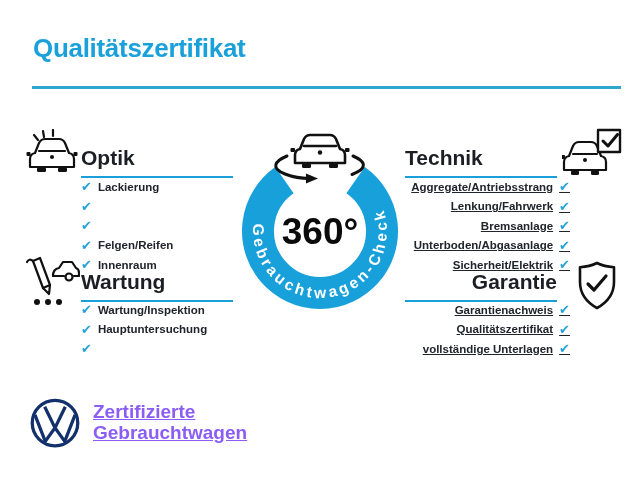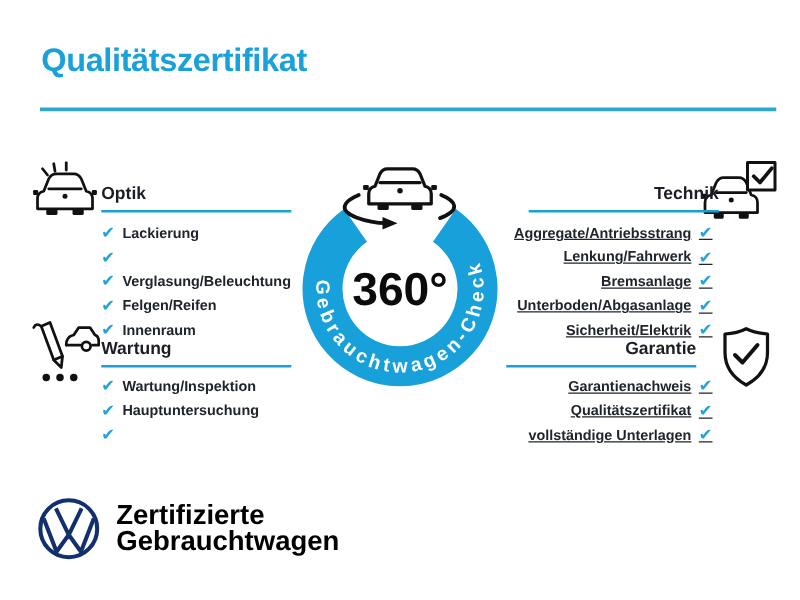--- a/index.html
+++ b/index.html
@@ -9,25 +9,25 @@
   }
   .page-title{
     position:absolute;left:33px;top:33px;margin:0;
     font-size:26px;font-weight:bold;color:#1ba1da;letter-spacing:-0.3px;
   }
   .top-rule{
     position:absolute;left:32px;top:86px;width:589px;height:3px;background:#2ea6cd;
   }
   .badge{position:absolute;left:235px;top:116px;width:170px;height:202px;}
   .section-header{
-    position:absolute;width:152px;font-size:14px;font-weight:bold;color:#1b1e24;
+    position:absolute;width:152px;font-size:21px;font-weight:bold;color:#1b1e24;
     padding-bottom:6px;border-bottom:2px solid #1b9fd9;
   }
   #optik-header{left:81px;top:146px;}
-  #technik-header{left:423px;top:146px;text-align:right;}
+  #technik-header{left:405px;top:146px;}
   #wartung-header{left:81px;top:270px;}
   #garantie-header{left:405px;top:270px;text-align:right;}
   .check-list{
     position:absolute;margin:0;padding:0;list-style:none;
     font-size:11.5px;font-weight:bold;color:#20242c;
   }
   .check-list li{height:19.5px;display:flex;align-items:center;gap:6px;}
   .check-list.right li{justify-content:flex-end;text-decoration:underline;}
   #optik-list{left:81px;top:177px;width:180px;}
   #technik-list{left:380px;top:177px;width:190px;}
@@ -38,21 +38,21 @@
     font-family:"DejaVu Sans",sans-serif;
   }
   .icon{position:absolute;}
   #optik-icon{left:26px;top:129px;}
   #technik-icon{left:562px;top:128px;}
   #wartung-icon{left:24px;top:255px;}
   #garantie-icon{left:574px;top:260px;}
   .footer-logo{position:absolute;left:29px;top:397px;width:52px;height:52px;}
   .footer-text{
     position:absolute;left:93px;top:401px;
-    font-size:22px;font-weight:bold;color:#000000;line-height:21px;
+    font-size:19px;font-weight:bold;color:#8b5cf6;line-height:21px;text-decoration:underline;
   }
   svg{display:block;}
 </style>
 </head>
 <body>
 
 <div class="canvas">
 
   <h1 class="page-title">Qualitätszertifikat</h1>
   <div class="top-rule"></div>
@@ -107,21 +107,20 @@
   <ul class="check-list" id="optik-list">
     <li>
         <span class="check">✔</span>
         <span>Lackierung</span>
       </li>
     <li>
         <span class="check">✔</span>
       </li>
     <li>
         <span class="check">✔</span>
-        <span>Verglasung/Beleuchtung</span>
       </li>
     <li>
         <span class="check">✔</span>
         <span>Felgen/Reifen</span>
       </li>
     <li>
         <span class="check">✔</span>
         <span>Innenraum</span>
       </li>
   </ul>

